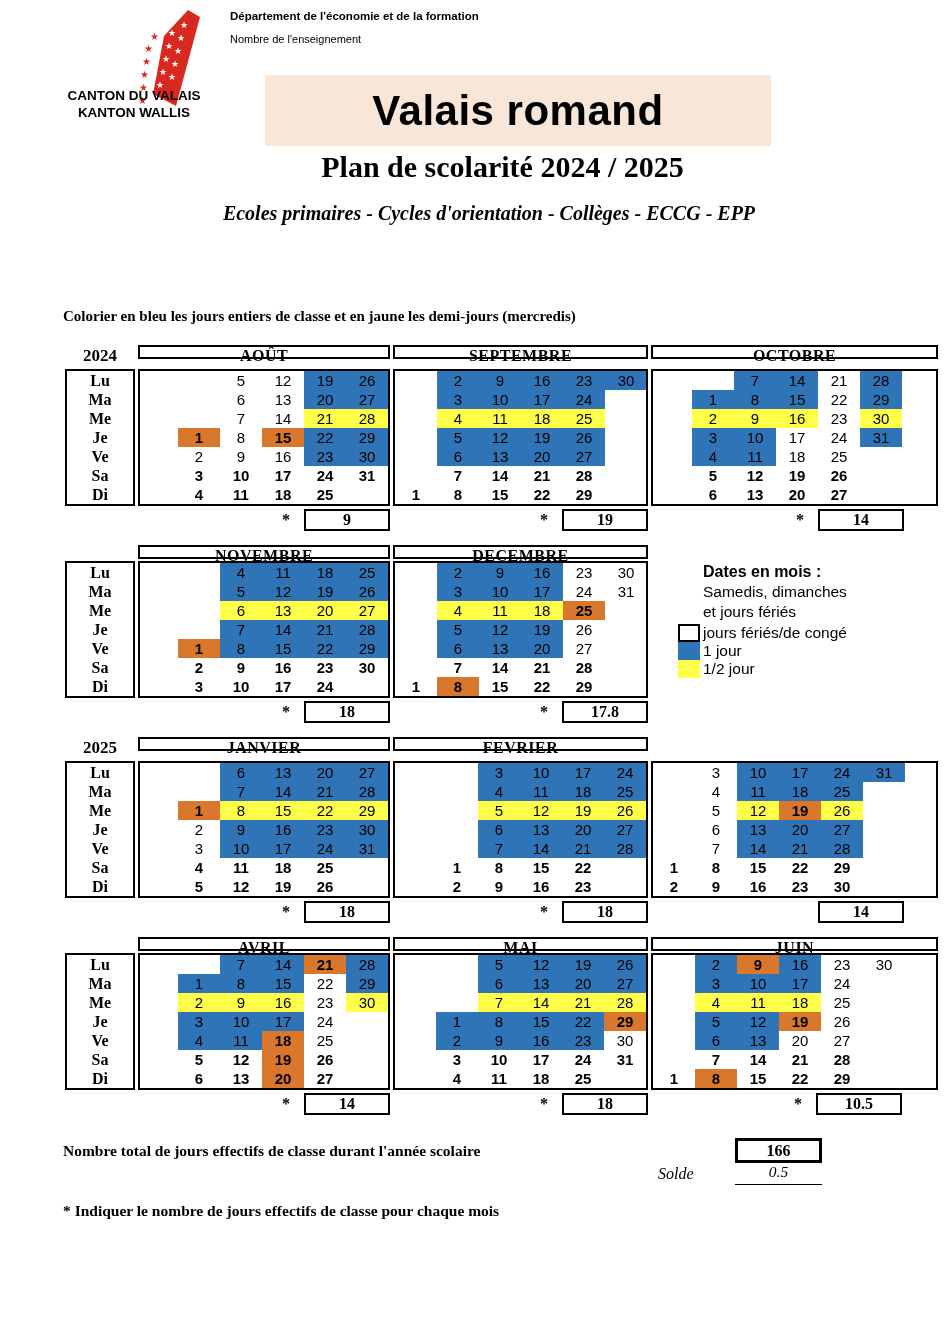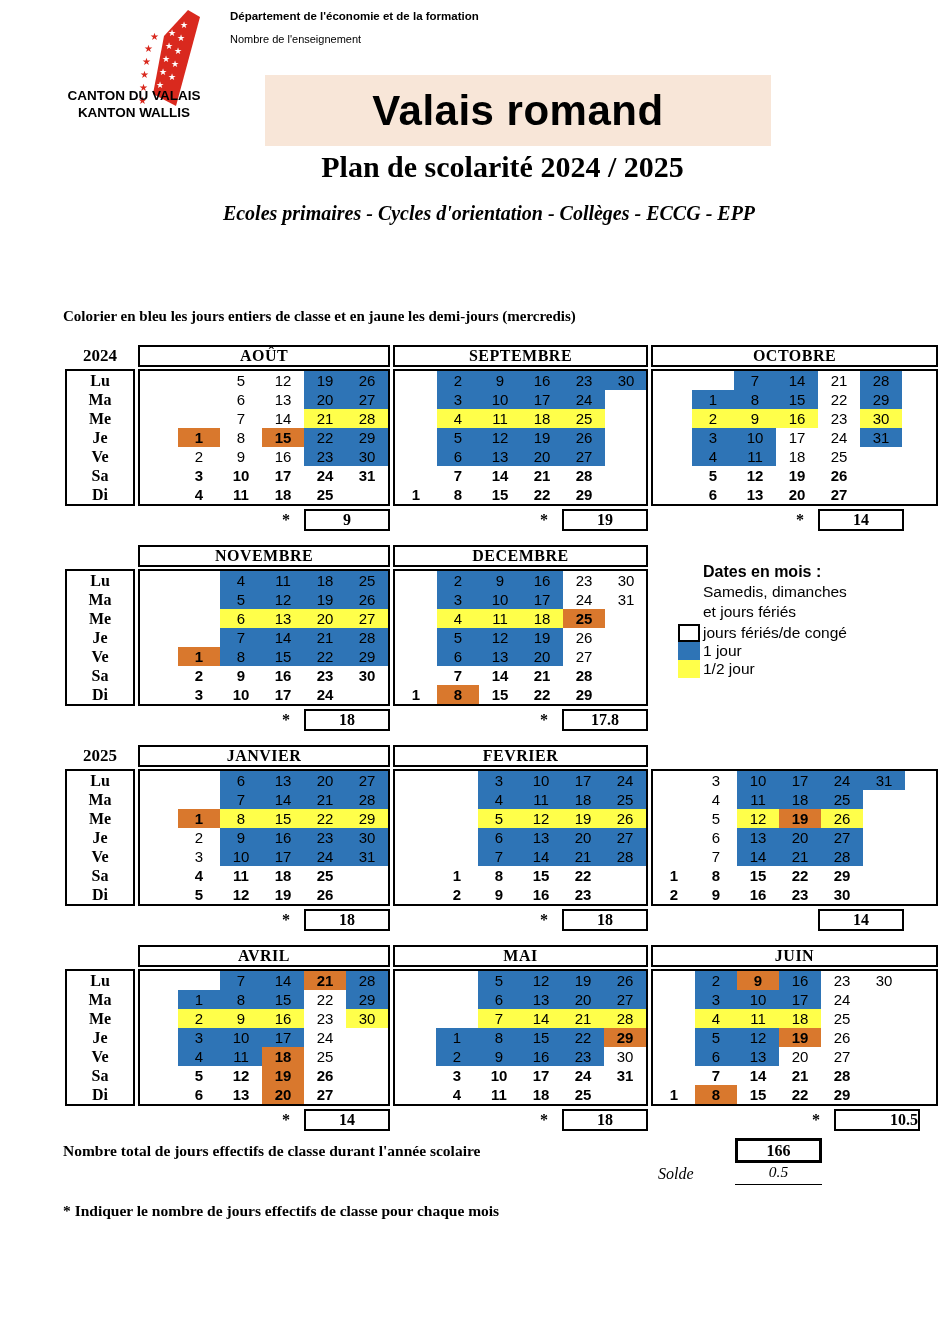--- a/index.html
+++ b/index.html
@@ -26,21 +26,21 @@
             font-family:"Liberation Serif", serif; font-weight:bold; font-style:italic; font-size:20px; }
   .instruction { position:absolute; left:63px; top:308px;
             font-family:"Liberation Serif", serif; font-weight:bold; font-size:15px; }
 
   
   #calendar { position:absolute; left:65px; top:345px; width:878px; }
   .band { position:relative; margin-bottom:13px; }
   .band-header { display:flex; gap:3px; margin-bottom:2px; }
   .year-label { width:70px; text-align:center; font-family:"Liberation Serif",serif;
             font-weight:bold; font-size:17px; line-height:22px; }
-  .month-name { border:2px solid #000; height:22px; line-height:18px; text-align:center;
+  .month-name { border:2px solid #000; height:14px; line-height:18px; text-align:center;
             font-family:"Liberation Serif",serif; font-weight:bold; font-size:16px; letter-spacing:0.5px; }
   .band-body { display:flex; gap:3px; }
   .day-labels { width:70px; border:2px solid #000; height:137px; }
   .day-label { height:19px; line-height:19px; text-align:center;
             font-family:"Liberation Serif",serif; font-weight:bold; font-size:16px; }
   .month-grid { border:2px solid #000; height:137px; overflow:hidden; display:flex; }
   .month-inner { margin-left:auto; }
   .date-row { display:flex; height:19px; }
   .date-cell { width:42px; height:19px; line-height:19px; text-align:center; font-size:15px; }
   .band-totals { display:flex; gap:3px; margin-top:2px; height:24px; }
@@ -854,21 +854,21 @@
           <div class="totals-slot" style="width: 252px;">
             <div class="star">*</div>
             <div class="total-box">14</div>
           </div>
           <div class="totals-slot" style="width: 255px;">
             <div class="star">*</div>
             <div class="total-box">18</div>
           </div>
           <div class="totals-slot" style="width: 287px;">
             <div class="star">*</div>
-            <div class="total-box" style="margin-right: 18px; text-align: right;">10.5</div>
+            <div class="total-box" style="margin-right: 36px;">10.5</div>
           </div>
         </div>
       </div>
     </div>
 
   <div class="legend">
     <div class="legend-title">Dates en mois :</div>
     <div class="legend-line">Samedis, dimanches</div>
     <div class="legend-line">et jours fériés</div>
     <div class="legend-items">

